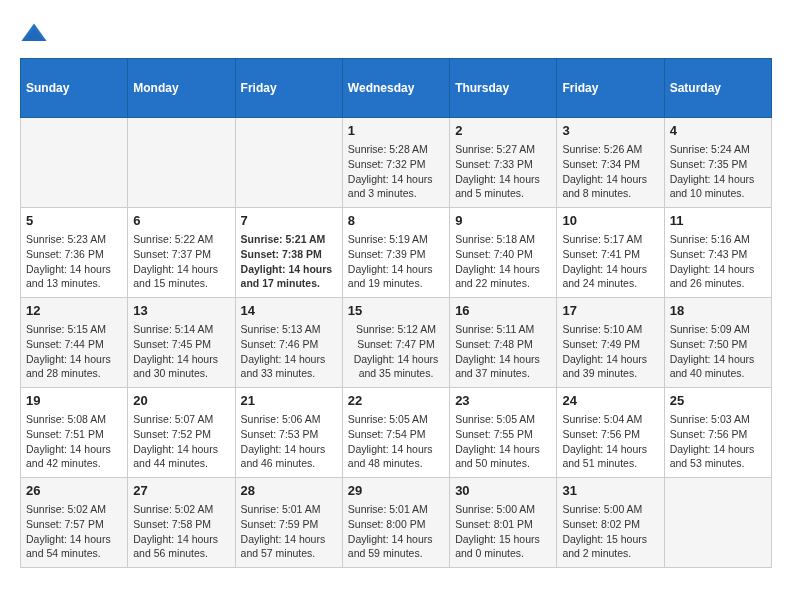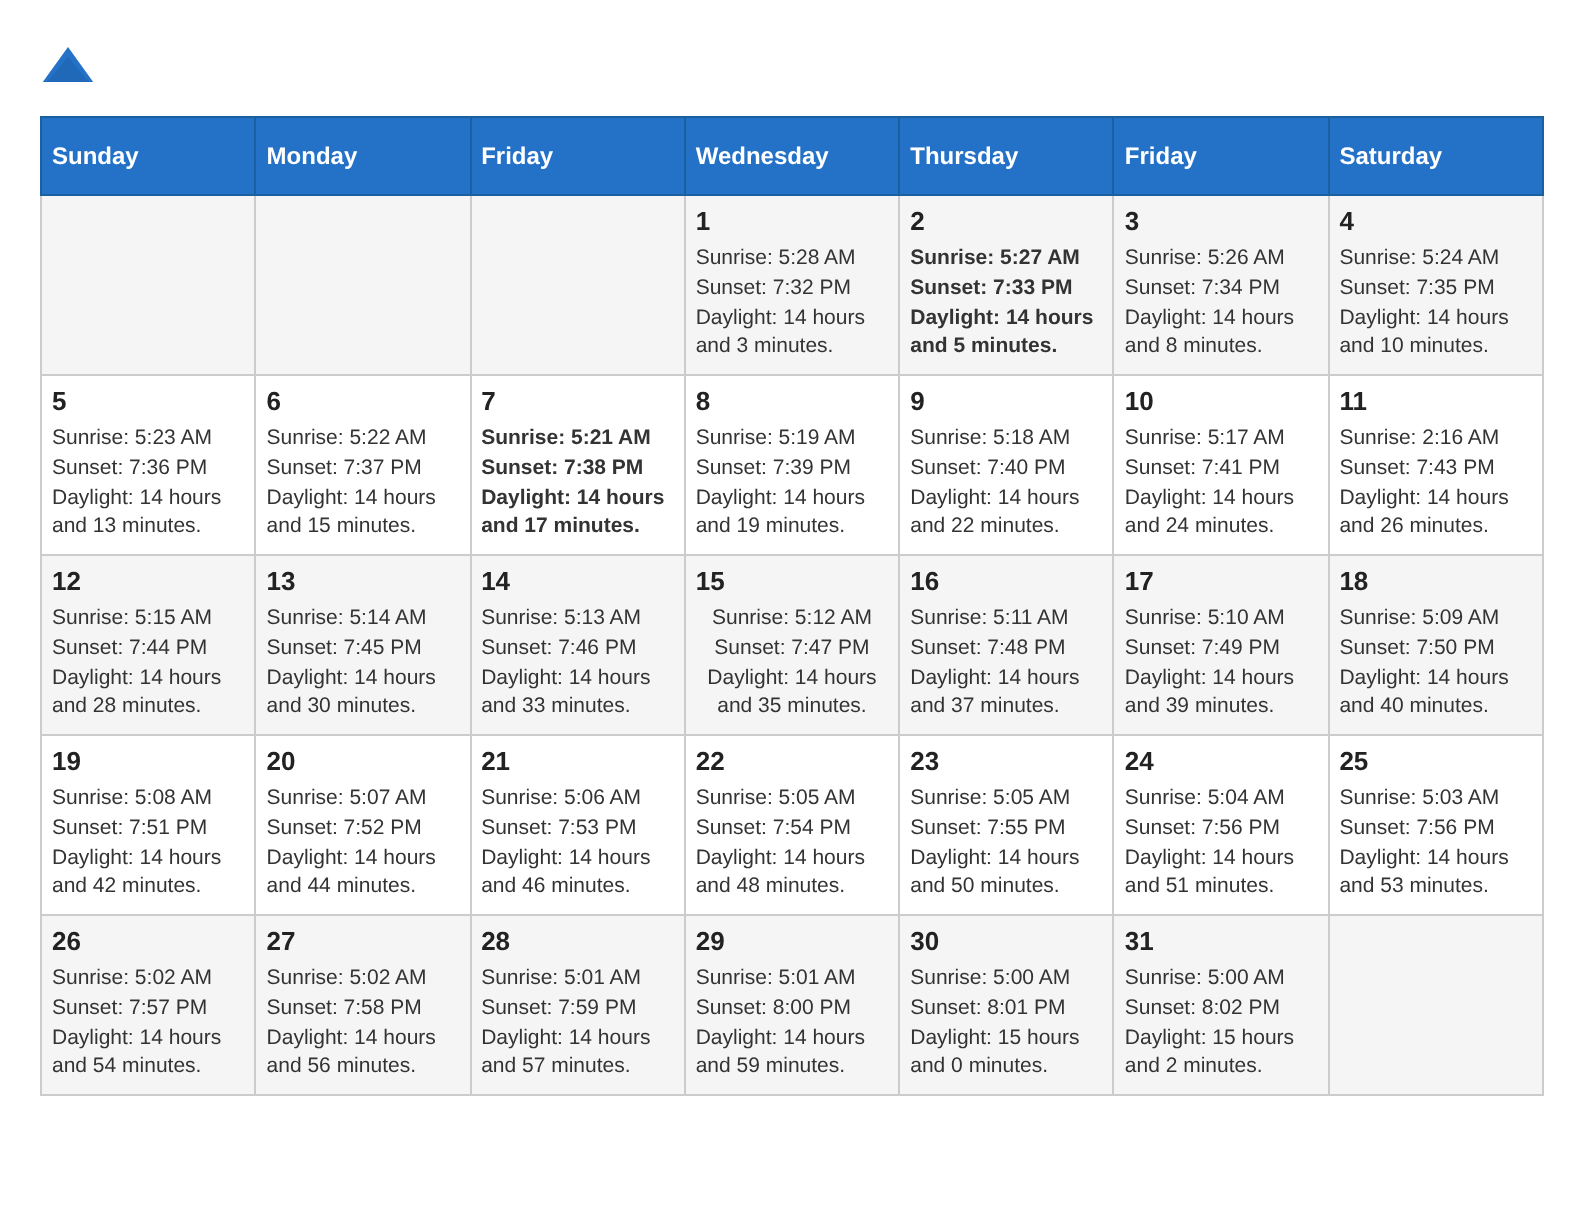--- a/index.html
+++ b/index.html
@@ -47,21 +47,21 @@
     }
     table {
       width: 100%;
       border-collapse: collapse;
       font-size: 11px;
     }
     thead th {
       background-color: #2471c8;
       color: white;
       text-align: left;
-      padding: 12px 5px;
+      padding: 22px 5px;
       font-size: 12px;
       font-weight: bold;
       border: 1px solid #1a5fa0;
     }
     tbody td {
       border: 1px solid #ccc;
       vertical-align: top;
       padding: 4px 5px;
       width: calc(100% / 7);
       min-height: 80px;
@@ -128,21 +128,21 @@
         <td class="empty"></td>
         <td>
           <span class="day-number">1</span>
           <div class="day-info" style="white-space: pre-line;">Sunrise: 5:28 AM
 Sunset: 7:32 PM
 Daylight: 14 hours
 and 3 minutes.</div>
         </td>
         <td>
           <span class="day-number">2</span>
-          <div class="day-info" style="white-space: pre-line; font-weight: bold;">Sunrise: 5:27 AM
+          <div class="day-info" style="white-space: pre-line;">Sunrise: 5:27 AM
 Sunset: 7:33 PM
 Daylight: 14 hours
 and 5 minutes.</div>
         </td>
         <td>
           <span class="day-number">3</span>
           <div class="day-info" style="white-space: pre-line;">Sunrise: 5:26 AM
 Sunset: 7:34 PM
 Daylight: 14 hours
 and 8 minutes.</div>
@@ -193,21 +193,21 @@
         </td>
         <td>
           <span class="day-number">10</span>
           <div class="day-info" style="white-space: pre-line;">Sunrise: 5:17 AM
 Sunset: 7:41 PM
 Daylight: 14 hours
 and 24 minutes.</div>
         </td>
         <td>
           <span class="day-number">11</span>
-          <div class="day-info" style="white-space: pre-line;">Sunrise: 2:16 AM
+          <div class="day-info" style="white-space: pre-line;">Sunrise: 5:16 AM
 Sunset: 7:43 PM
 Daylight: 14 hours
 and 26 minutes.</div>
         </td>
       </tr>
       <tr>
         <td>
           <span class="day-number">12</span>
           <div class="day-info" style="white-space: pre-line;">Sunrise: 5:15 AM
 Sunset: 7:44 PM

